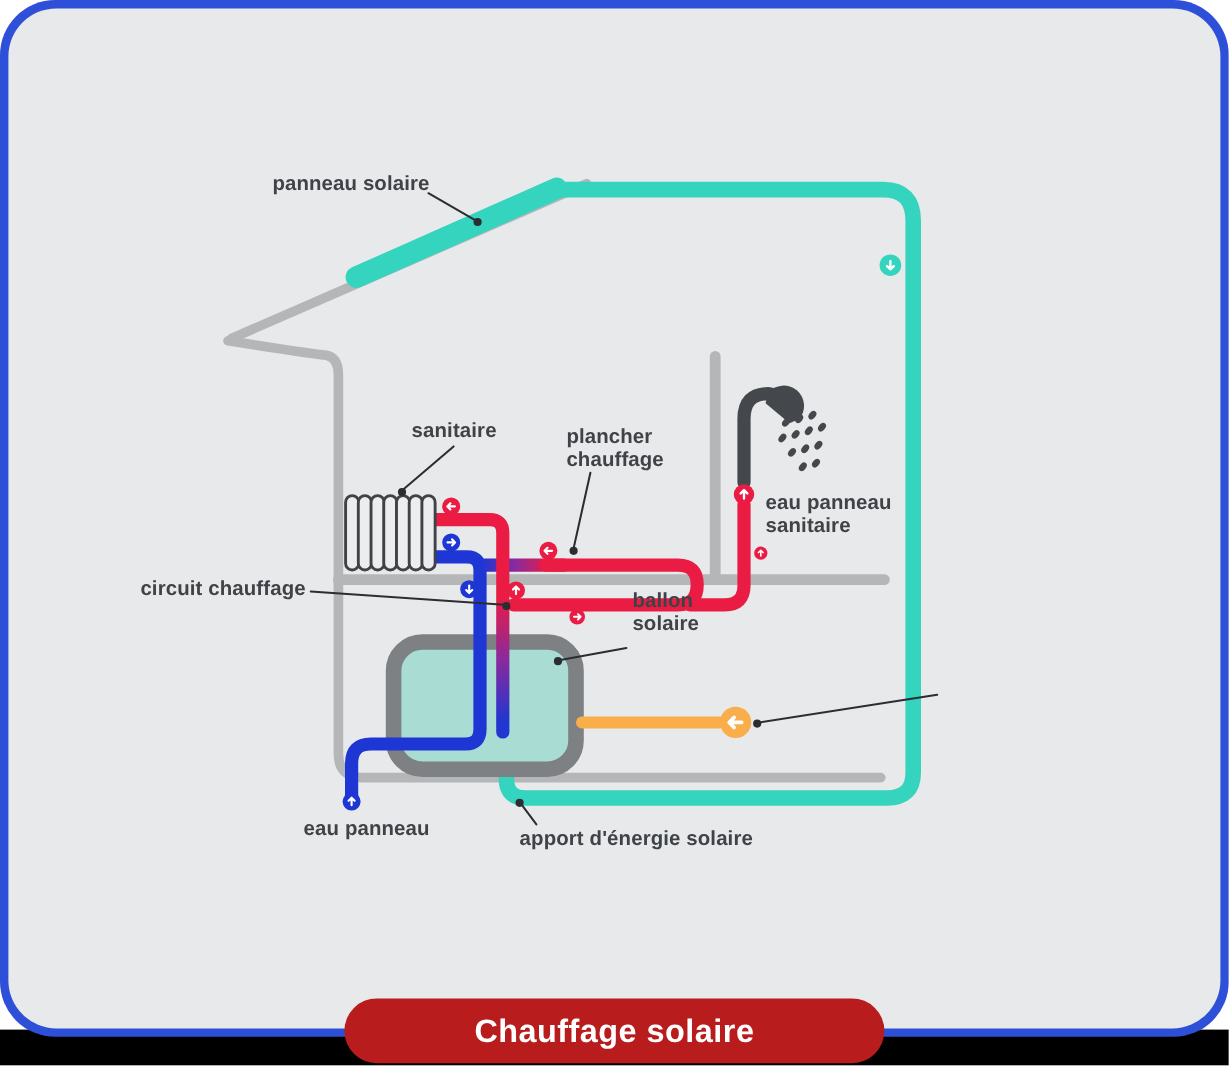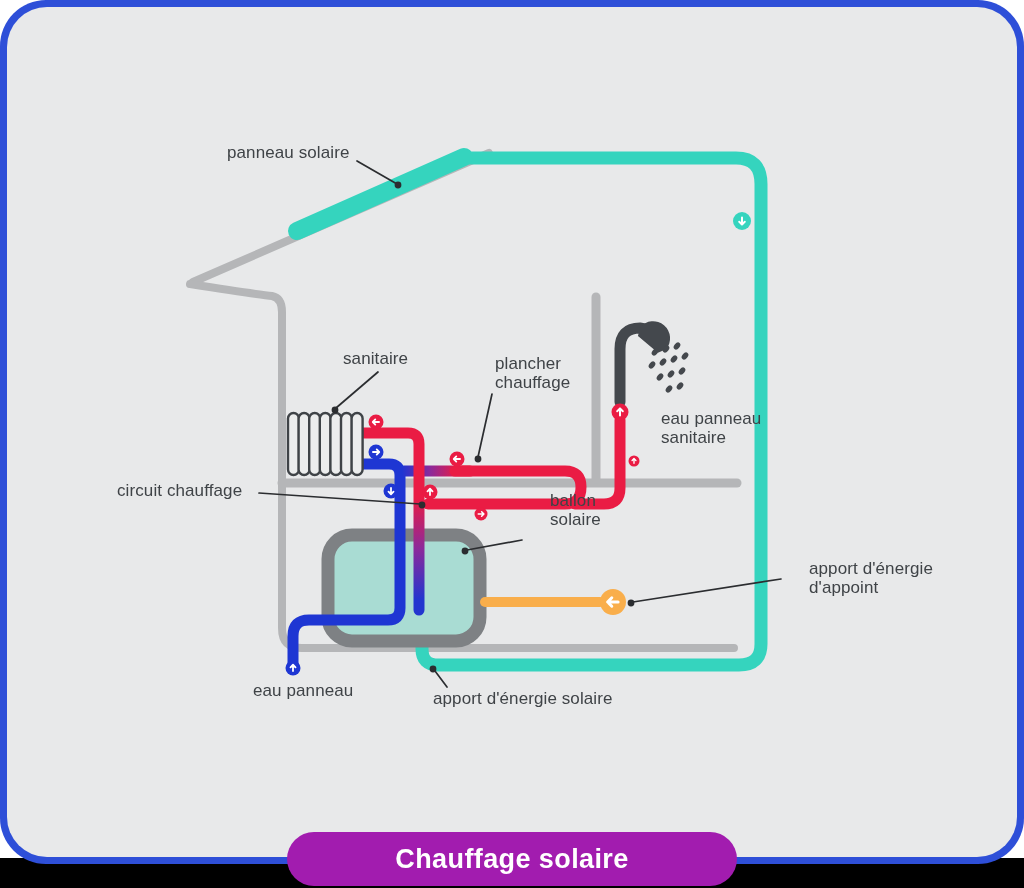--- a/index.html
+++ b/index.html
@@ -2,24 +2,24 @@
 <html><head>
 <meta charset="utf-8">
 <style>
   html,body{margin:0;padding:0;background:#ffffff;}
   #stage{position:relative;width:1024px;height:888px;overflow:hidden;
          font-family:"Liberation Sans", sans-serif;}
   #bottom-strip{position:absolute;left:0;top:858px;width:1024px;height:30px;background:#000000;}
   #frame{position:absolute;left:0;top:0;width:1024px;height:864px;border-radius:46px;background:#2e4fd8;}
   #panel{position:absolute;left:7px;top:7px;width:1010px;height:850px;border-radius:40px;background:#e8e9ea;}
   #diagram{position:absolute;left:0;top:0;}
-  .label{position:absolute;font-size:17px;line-height:1.1;color:#3f4347;letter-spacing:.1px;white-space:nowrap;}
-  .label div{white-space:nowrap;margin-left:23px;}
+  .label{position:absolute;font-size:17px;line-height:1.1;color:#3f4347;letter-spacing:.1px;white-space:nowrap;font-weight:bold;}
+  .label div{white-space:nowrap;}
   #banner{position:absolute;left:287px;top:832px;width:450px;height:54px;border-radius:27px;
-          background:#a21caf;display:flex;align-items:center;justify-content:center;}
+          background:#b91c1c;display:flex;align-items:center;justify-content:center;}
   #banner-title{color:#ffffff;font-size:27px;font-weight:700;letter-spacing:.4px;}
 </style>
 </head>
 <body>
 
 <div id="stage">
 
   <div id="bottom-strip"></div>
   <div id="frame"></div>
   <div id="panel"></div>
@@ -170,24 +170,20 @@
   </div>
   <div class="label" style="left:117px;top:482px">circuit chauffage</div>
   <div class="label" style="left:638px;top:410px">
     <div>eau panneau</div>
     <div>sanitaire</div>
   </div>
   <div class="label" style="left:527px;top:492px">
     <div>ballon</div>
     <div>solaire</div>
   </div>
-  <div class="label" style="left:786px;top:560px">
-    <div>apport d'énergie</div>
-    <div>d'appoint</div>
-  </div>
   <div class="label" style="left:253px;top:682px">eau panneau</div>
   <div class="label" style="left:433px;top:690px">apport d'énergie solaire</div>
 
   <div id="banner">
     <span id="banner-title">Chauffage solaire</span>
   </div>
 
 </div>
 
 </body></html>

